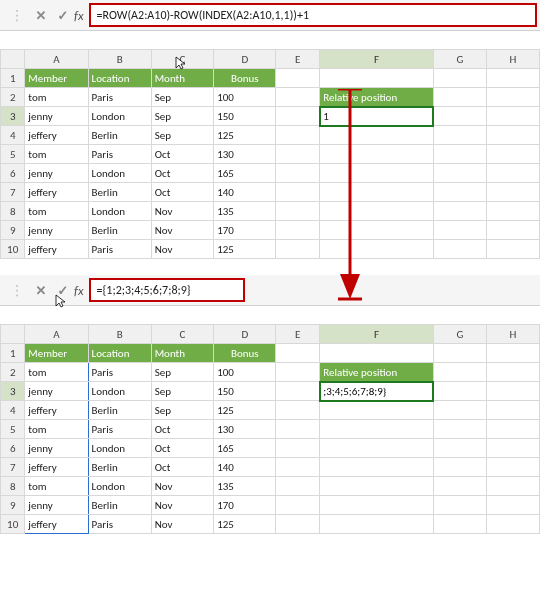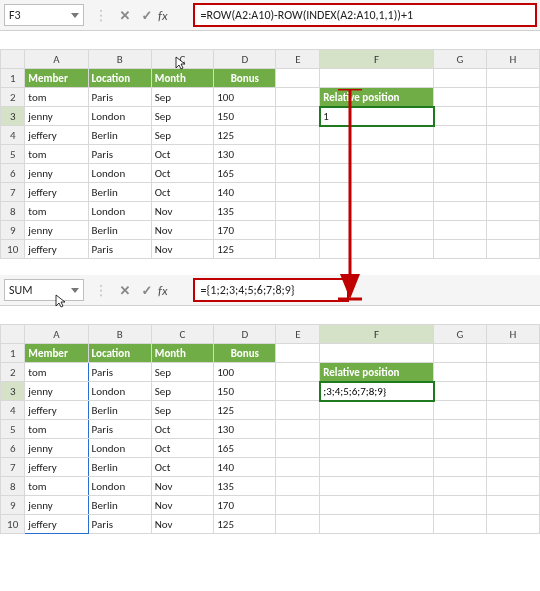--- a/index.html
+++ b/index.html
@@ -47,21 +47,21 @@
   .formula-text {
     flex: 1;
     height: 20px;
     background: #fff;
     border: 1px solid #bfbfbf;
     display: flex;
     align-items: center;
     padding: 0 6px;
     font-size: 12px;
   }
-  .highlight-red { outline: 2px solid #c00000; outline-offset: -1px; margin-left: 20px; }
+  .highlight-red { outline: 2px solid #c00000; outline-offset: -1px; }
   .sheet-area { position: relative; margin-top: 18px; }
   .grid { border-collapse: collapse; table-layout: fixed; }
   .grid th, .grid td {
     border: 1px solid #d8d8d8;
     height: 18px;
     font-size: 11px;
     padding: 0 3px;
     background: #fff;
     text-align: left;
     overflow: hidden;
@@ -73,21 +73,21 @@
     font-weight: normal;
     color: #444;
   }
   .grid th.rowh { width: 18px; }
   .corner { background: #e8e8e8; width: 18px; }
   .col-A, .col-B, .col-C { width: 58px; }
   .col-D { width: 58px; }
   .col-E { width: 40px; }
   .col-F { width: 110px; }
   .col-G, .col-H { width: 50px; }
-  .hdr-cell { background: #70ad47 !important; color: #fff; font-weight: bold; margin-top: 14px; }
+  .hdr-cell { background: #70ad47 !important; color: #fff; font-weight: normal; margin-top: 14px; }
   .num { text-align: right; }
   .active-col { background: #e7efe0; }
   .active-row { background: #e7efe0; }
   .current-cell { outline: 2px solid #1f7a1f; outline-offset: -1px; background: #fff; }
   .cursor-arrow {
     position: absolute;
     width: 12px; height: 14px;
     pointer-events: none;
   }
   .arrow-annotation {
@@ -114,24 +114,20 @@
   }
   .row-border-blue td.col-A-cell { border-left: 1px solid #2a6fcf; border-right: 1px solid #2a6fcf; }
   .row-border-blue-top td.col-A-cell { border-top: 1px solid #2a6fcf; }
   .row-border-blue-bot td.col-A-cell { border-bottom: 1px solid #2a6fcf; }
   .grid th.active-col, .grid th.active-row { background:#d5e2c8; color:#333; }
 </style>
 </head>
 <body>
 
 <div class="formula-bar">
-  <div class="name-box">
-    <span class="name-box-text">F3</span>
-    <span class="dd-arrow"></span>
-  </div>
   <span class="fb-sep">⋮</span>
   <span class="fb-btn">✕</span>
   <span class="fb-btn">✓</span>
   <span class="fx-label">fx</span>
   <div class="formula-text highlight-red">=ROW(A2:A10)-ROW(INDEX(A2:A10,1,1))+1</div>
 </div>
 
 <div class="sheet-area" style="position:relative;">
   <table class="grid" id="grid1">
       <tbody>
@@ -265,24 +261,20 @@
     <path d="M10 185 L20 210 L30 185 Z" fill="#c00000"></path>
     <path d="M8 210 L32 210" stroke="#c00000" stroke-width="3"></path>
   </svg>
 
   <svg class="cursor-arrow" style="left:175px; top:7px;" viewBox="0 0 12 14">
     <path d="M1 1 L1 12 L4 9 L6 13 L8 12 L6 8 L10 8 Z" fill="#fff" stroke="#000" stroke-width="0.8"></path>
   </svg>
 </div>
 
 <div class="formula-bar" style="margin-top:16px;">
-  <div class="name-box">
-    <span class="name-box-text">SUM</span>
-    <span class="dd-arrow"></span>
-  </div>
   <span class="fb-sep">⋮</span>
   <span class="fb-btn">✕</span>
   <span class="fb-btn">✓</span>
   <span class="fx-label">fx</span>
   <div class="formula-text highlight-red" style="flex:0 0 140px;">={1;2;3;4;5;6;7;8;9}</div>
 </div>
 
 <div class="sheet-area" style="position:relative;">
   <table class="grid" id="grid2">
       <tbody>

